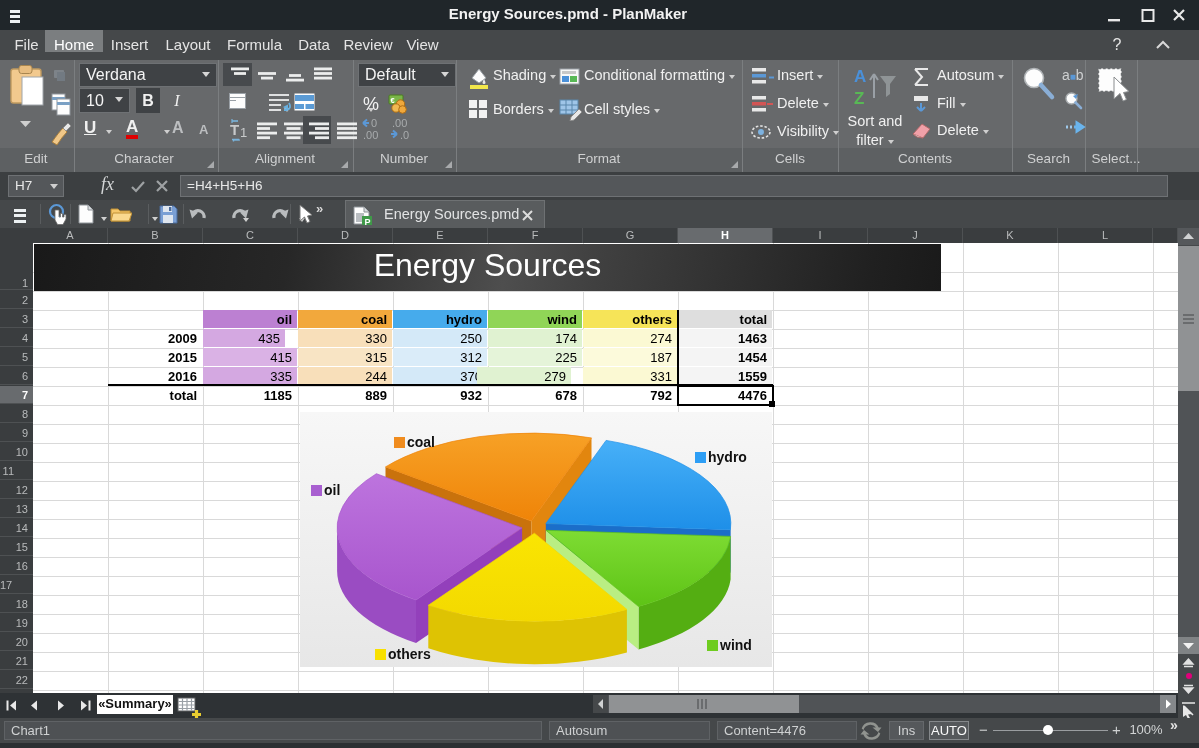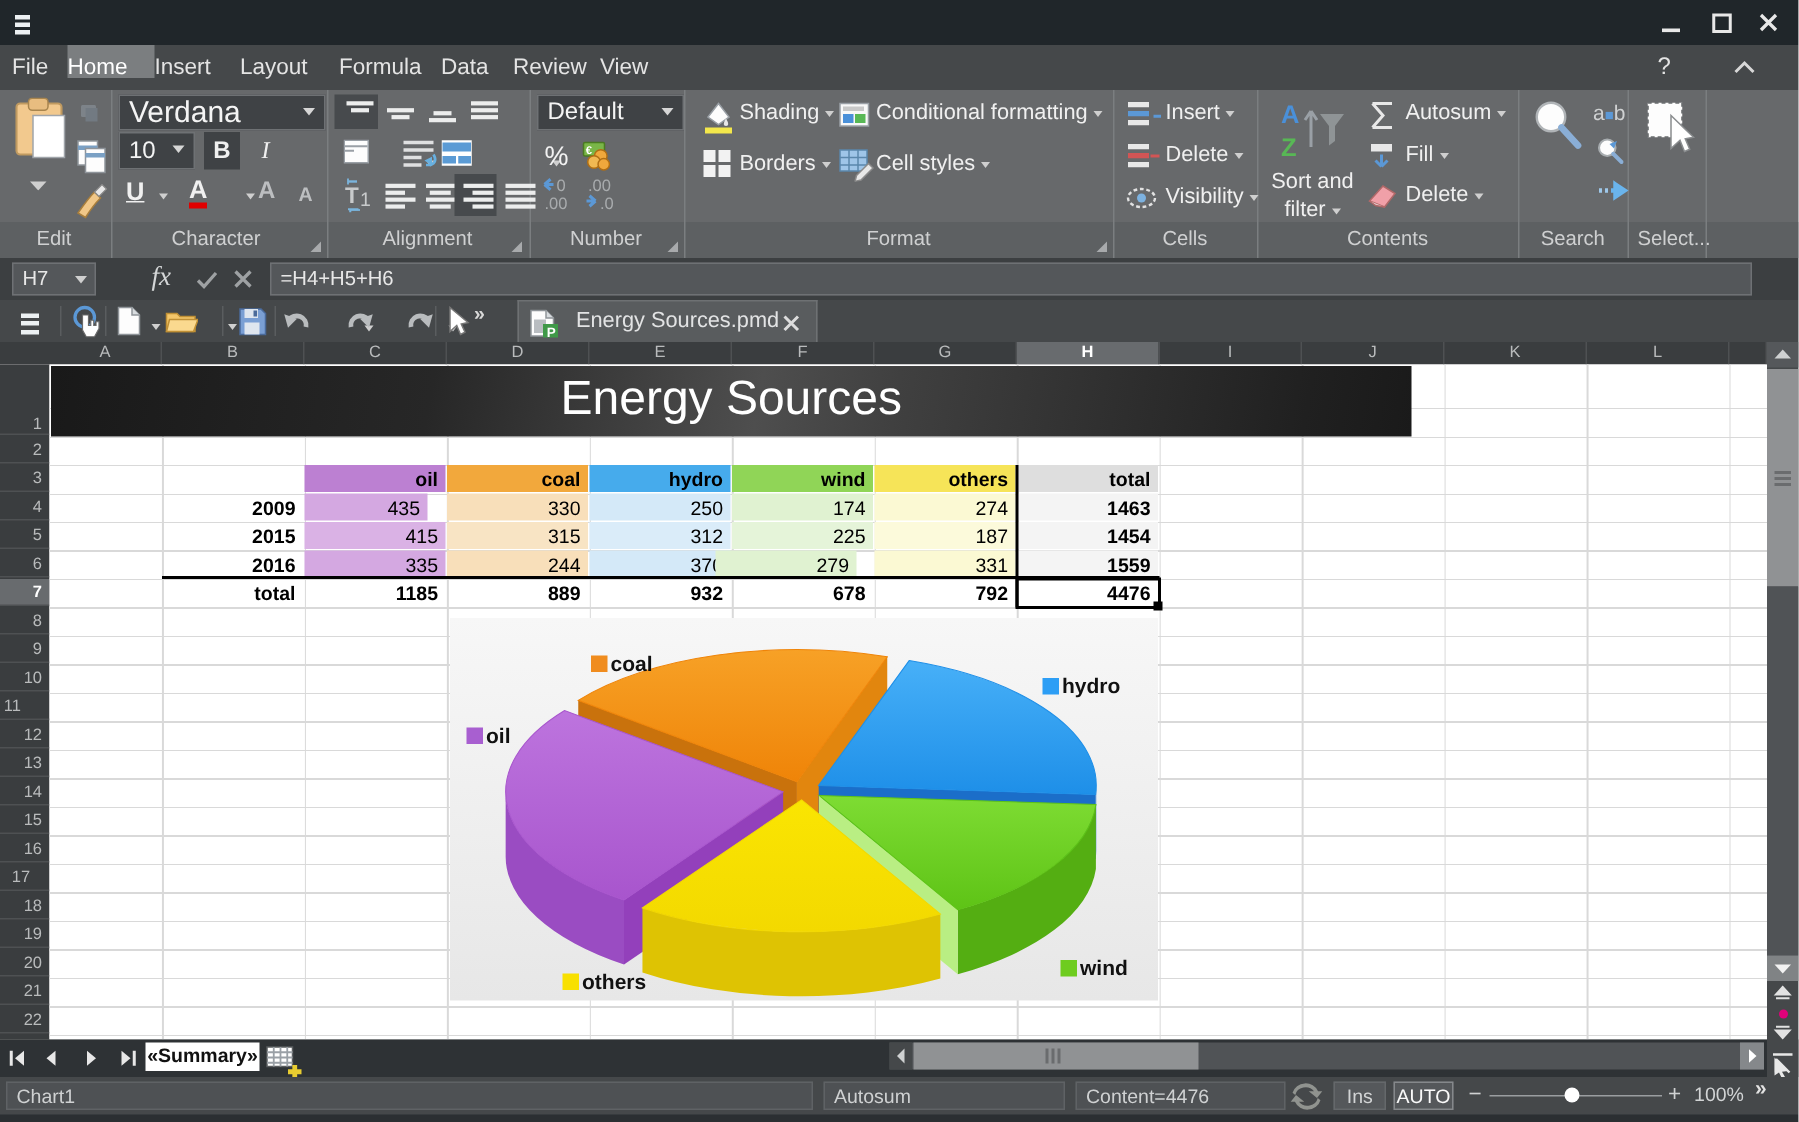--- a/index.html
+++ b/index.html
@@ -5,21 +5,21 @@
 html,body{width:1199px;height:748px;overflow:hidden;background:#fff;
 font-family:"Liberation Sans",sans-serif;-webkit-font-smoothing:antialiased}
 .abs{position:absolute}
 #app{position:relative;width:1199px;height:748px;background:#46494b}
 
 #titlebar{position:absolute;left:0;top:0;width:1199px;height:30px;background:#20262a;color:#fff}
 #titlebar .ttl{position:absolute;left:0;right:63px;top:5px;text-align:center;font-size:15px;font-weight:bold;color:#f2f2f2}
 .hamb i{display:block;height:2.6px;background:#ecf0f2;margin:2.4px 0}
 
 #menubar{position:absolute;left:0;top:30px;width:1199px;height:30px;background:#45484a;color:#e4e4e4;font-size:15px}
-#menubar .mi{position:absolute;top:0;height:22px;line-height:30px;}
+#menubar .mi{position:absolute;top:0;height:22px;line-height:30px;text-align:center}
 
 #ribbon{position:absolute;left:0;top:60px;width:1199px;height:112px;background:#67696b;color:#ececec;font-size:15px}
 #ribbon .lbl{position:absolute;top:88px;height:24px;line-height:22px;font-size:13.5px;color:#cfd0d1;text-align:center}
 #ribbon .div{position:absolute;top:0;width:1px;height:112px;background:#7b7e80}
 .combo{position:absolute;background:#3f4245;border:1px solid #6e7174;color:#f4f4f4;font-size:14.5px;line-height:18px;padding-left:6px}
 .combo:after{content:"";position:absolute;right:6px;top:8px;border:4px solid transparent;border-top:5px solid #d6d6d6}
 .dar{display:inline-block;width:0;height:0;border:3.5px solid transparent;border-top:4.5px solid #cfcfcf;vertical-align:middle;margin-left:4px;position:relative;top:2px}
 .rbtn{position:absolute;color:#f0f0f0;font-size:14.5px;white-space:nowrap}
 
 #fbar{position:absolute;left:0;top:172px;width:1199px;height:28px;background:#3c3f41}
@@ -46,20 +46,21 @@
 </style></head>
 <body>
 <div id="app">
 
 <div id="titlebar">
  <div class="hamb abs" style="left:10px;top:8px;width:10px">
         <i></i>
         <i></i>
         <i></i>
       </div>
+ <div class="ttl">Energy Sources.pmd - PlanMaker</div>
  <svg class="abs" style="right:9px;top:0" width="86" height="30">
   <rect x="4" y="19" width="12" height="2.4" fill="#e8e8e8"></rect>
   <rect x="38.5" y="10" width="11" height="11" fill="none" stroke="#e8e8e8" stroke-width="2"></rect>
   <path d="M70 10 L80 20 M80 10 L70 20" stroke="#e8e8e8" stroke-width="2.2"></path>
  </svg>
 </div>
 
 <div id="menubar">
  <div class="mi" style="left:45px;width:58px;background:#7b7e80;color:#fff">Home</div>
  <div class="mi" style="left:8px;width:37px">File</div>
@@ -117,21 +118,21 @@
           <rect x="4" y="2" width="10" height="8" rx="1" fill="#b8c8d8"></rect>
           <rect x="7" y="4" width="8" height="9" fill="#90a8c0"></rect>
         </g>
  <rect x="2" y="26" width="13" height="16" fill="#fdfdfd" stroke="#8f959b"></rect>
  <rect x="2" y="29" width="13" height="3" fill="#7aa0c4"></rect>
  <rect x="7" y="31" width="13" height="16" fill="#fdfdfd" stroke="#8f959b"></rect>
  <rect x="7" y="34" width="13" height="3" fill="#7aa0c4"></rect>
  <path d="M2 74 q7 -10 11 -14 l4 4 q-5 5 -10 13 z" fill="#f0c788" stroke="#a87e3c" stroke-width="1"></path>
  <path d="M13 60 l5 -5 3 3 -5 5 z" fill="#e8e8e8" stroke="#888" stroke-width="0.8"></path>
 </svg>
-<div class="combo" style="left:79px;top:3px;width:138px;height:24px;line-height:22px;font-size:20px">Verdana</div>
+<div class="combo" style="left:79px;top:3px;width:138px;height:24px;line-height:22px;font-size:16px">Verdana</div>
 <div class="combo" style="left:79px;top:28px;width:51px;height:25px;line-height:23px;font-size:16px">10</div>
 <div class="rbtn" style="left:136px;top:28px;width:24px;height:25px;background:#3f4245;text-align:center;line-height:25px;font-weight:bold;font-size:16px">B</div>
 <div class="rbtn" style="left:166px;top:28px;width:22px;height:25px;text-align:center;line-height:25px;font-style:italic;font-size:16px;font-family:'Liberation Serif',serif">I</div>
 <div class="rbtn" style="left:84px;top:58px;font-size:17px;font-weight:bold"><span style="text-decoration:underline">U</span></div>
 <span class="dar abs" style="left:102px;top:63px"></span>
 <div class="rbtn" style="left:126px;top:59px;font-size:17px;font-weight:bold;line-height:15px"><span style="display:inline-block;border-bottom:4px solid #e00000;padding-bottom:1px">A</span></div>
 <span class="dar abs" style="left:146px;top:63px"></span>
 <div class="rbtn" style="left:172px;top:59px;font-size:16px;color:#bcbec0;font-weight:bold">A</div>
 <div class="rbtn" style="left:199px;top:62px;font-size:13px;color:#bcbec0;font-weight:bold">A</div>
 <div class="abs" style="left:223px;top:3px;width:29px;height:23px;background:#474a4d"></div>
@@ -407,21 +408,21 @@
 <div class="rh" style="top:143px;height:18px;line-height:18px;text-align:right;padding-right:5px;background:#686b6e;color:#fff;font-weight:bold">7</div>
 <div class="rh" style="top:162px;height:18px;line-height:18px;text-align:right;padding-right:5px">8</div>
 <div class="rh" style="top:181px;height:18px;line-height:18px;text-align:right;padding-right:5px">9</div>
 <div class="rh" style="top:200px;height:18px;line-height:18px;text-align:right;padding-right:5px">10</div>
 <div class="rh" style="top:219px;height:18px;line-height:18px;text-align:right;padding-right:19px">11</div>
 <div class="rh" style="top:238px;height:18px;line-height:18px;text-align:right;padding-right:5px">12</div>
 <div class="rh" style="top:257px;height:18px;line-height:18px;text-align:right;padding-right:5px">13</div>
 <div class="rh" style="top:276px;height:18px;line-height:18px;text-align:right;padding-right:5px">14</div>
 <div class="rh" style="top:295px;height:18px;line-height:18px;text-align:right;padding-right:5px">15</div>
 <div class="rh" style="top:314px;height:18px;line-height:18px;text-align:right;padding-right:5px">16</div>
-<div class="rh" style="top:333px;height:18px;line-height:18px;text-align:center;padding-right:5px">17</div>
+<div class="rh" style="top:333px;height:18px;line-height:18px;text-align:left;padding-right:5px">17</div>
 <div class="rh" style="top:352px;height:18px;line-height:18px;text-align:right;padding-right:5px">18</div>
 <div class="rh" style="top:371px;height:18px;line-height:18px;text-align:right;padding-right:5px">19</div>
 <div class="rh" style="top:390px;height:18px;line-height:18px;text-align:right;padding-right:5px">20</div>
 <div class="rh" style="top:409px;height:18px;line-height:18px;text-align:right;padding-right:5px">21</div>
 <div class="rh" style="top:428px;height:18px;line-height:18px;text-align:right;padding-right:5px">22</div>
 <div class="rh" style="top:447px;height:18px;line-height:18px;text-align:right;padding-right:5px">23</div>
 </div>
 <div id="cells">
 <div class="abs" style="left:1px;top:0.5px;width:907px;height:47px;background:linear-gradient(100deg,#191919 0%,#272727 28%,#4e4e4e 52%,#404040 62%,#202020 92%,#1a1a1a 100%);color:#fff;text-align:center;font-size:32px;line-height:43px">Energy Sources</div>
 <div class="cell b" style="left:170px;top:67px;width:94px;height:18px;background:#bc80d2">oil</div>

